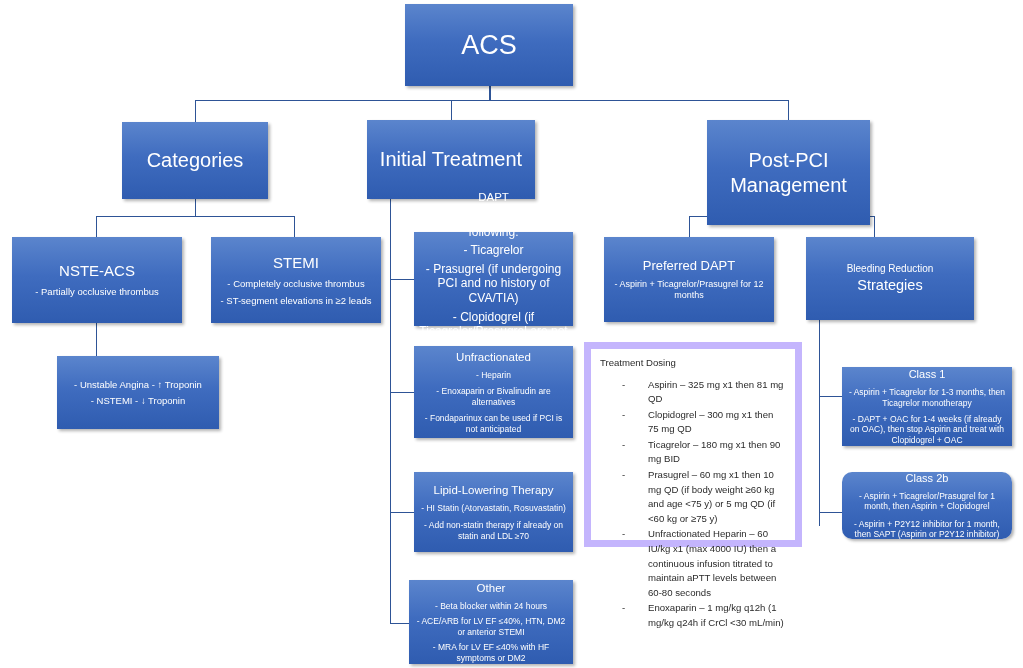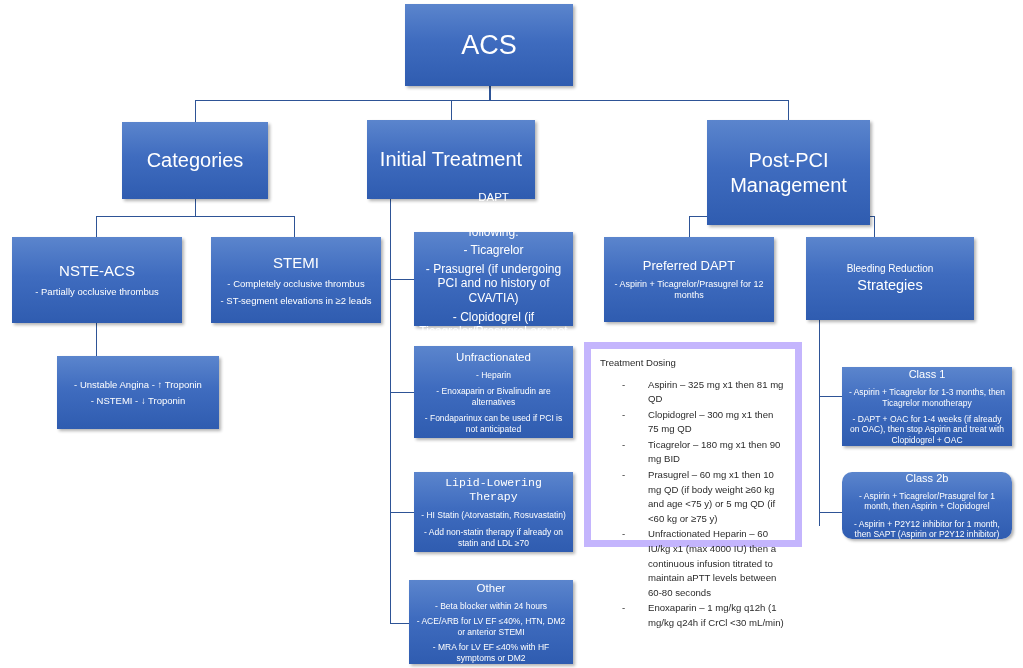--- a/index.html
+++ b/index.html
@@ -148,21 +148,21 @@
   </div>
 
   <div class="node gap6" style="left:414px;top:346px;width:159px;height:92px;">
     <span class="ttl t-sm" style="font-size:11.5px;">Unfractionated</span>
     <span class="bl b-8">- Heparin</span>
     <span class="bl b-8">- Enoxaparin or Bivalirudin are alternatives</span>
     <span class="bl b-8">- Fondaparinux can be used if PCI is not anticipated</span>
   </div>
 
   <div class="node gap7" style="left:414px;top:472px;width:159px;height:80px;">
-    <span class="ttl t-sm" style="font-size:11.5px;font-family:Liberation Mono, monospace;">Lipid-Lowering Therapy</span>
+    <span class="ttl t-sm" style="font-size:11.5px;">Lipid-Lowering Therapy</span>
     <span class="bl b-8">- HI Statin (Atorvastatin, Rosuvastatin)</span>
     <span class="bl b-8">- Add non-statin therapy if already on statin and LDL ≥70</span>
   </div>
 
   <div class="node gap5" style="left:409px;top:580px;width:164px;height:84px;">
     <span class="ttl t-sm" style="font-size:11.5px;">Other</span>
     <span class="bl b-8">- Beta blocker within 24 hours</span>
     <span class="bl b-8">- ACE/ARB for LV EF ≤40%, HTN, DM2 or anterior STEMI</span>
     <span class="bl b-8">- MRA for LV EF ≤40% with HF symptoms or DM2</span>
   </div>

